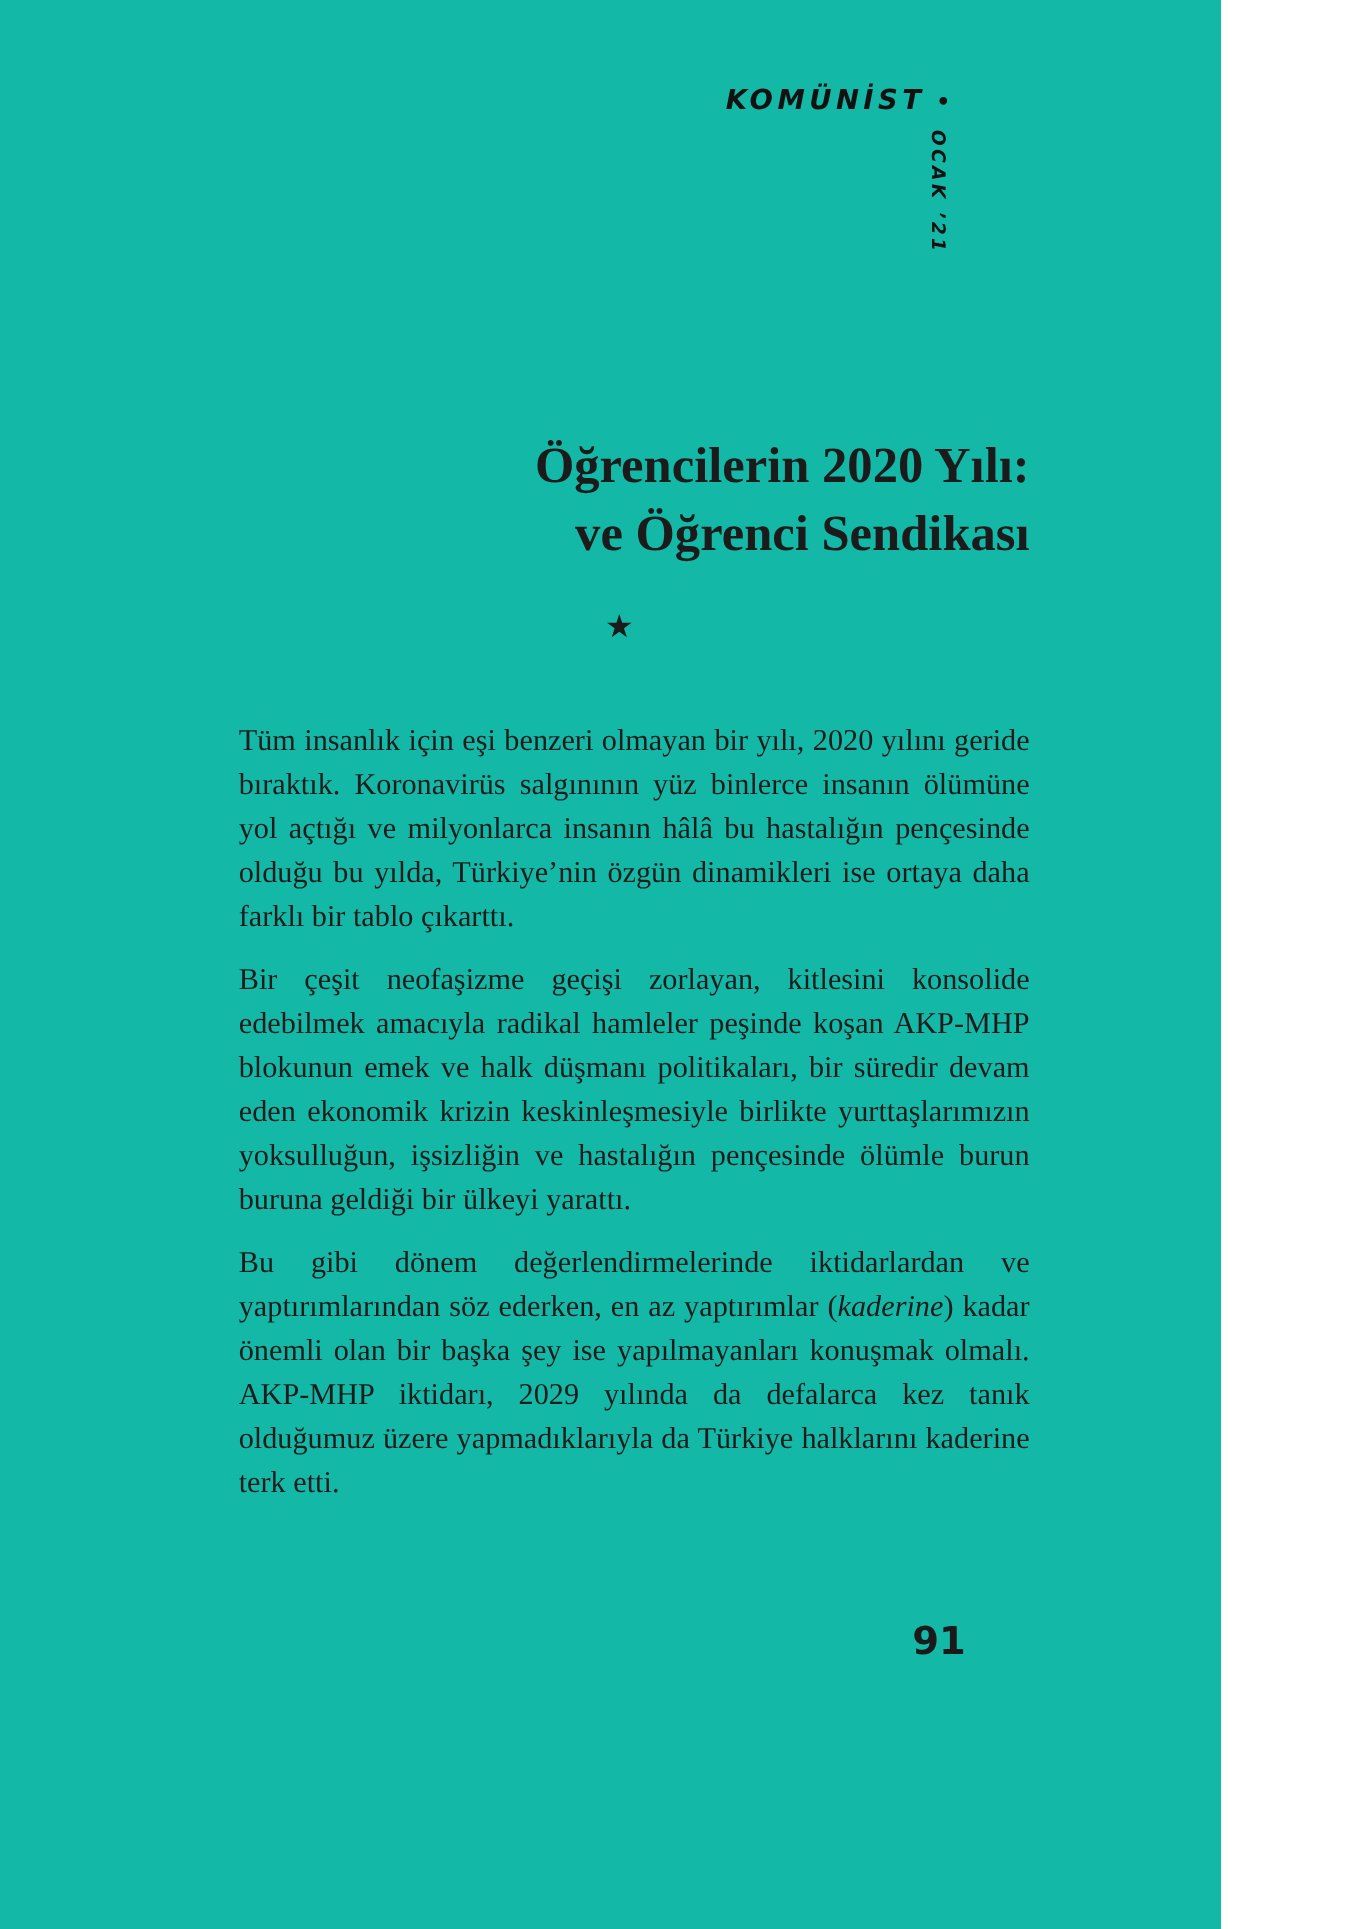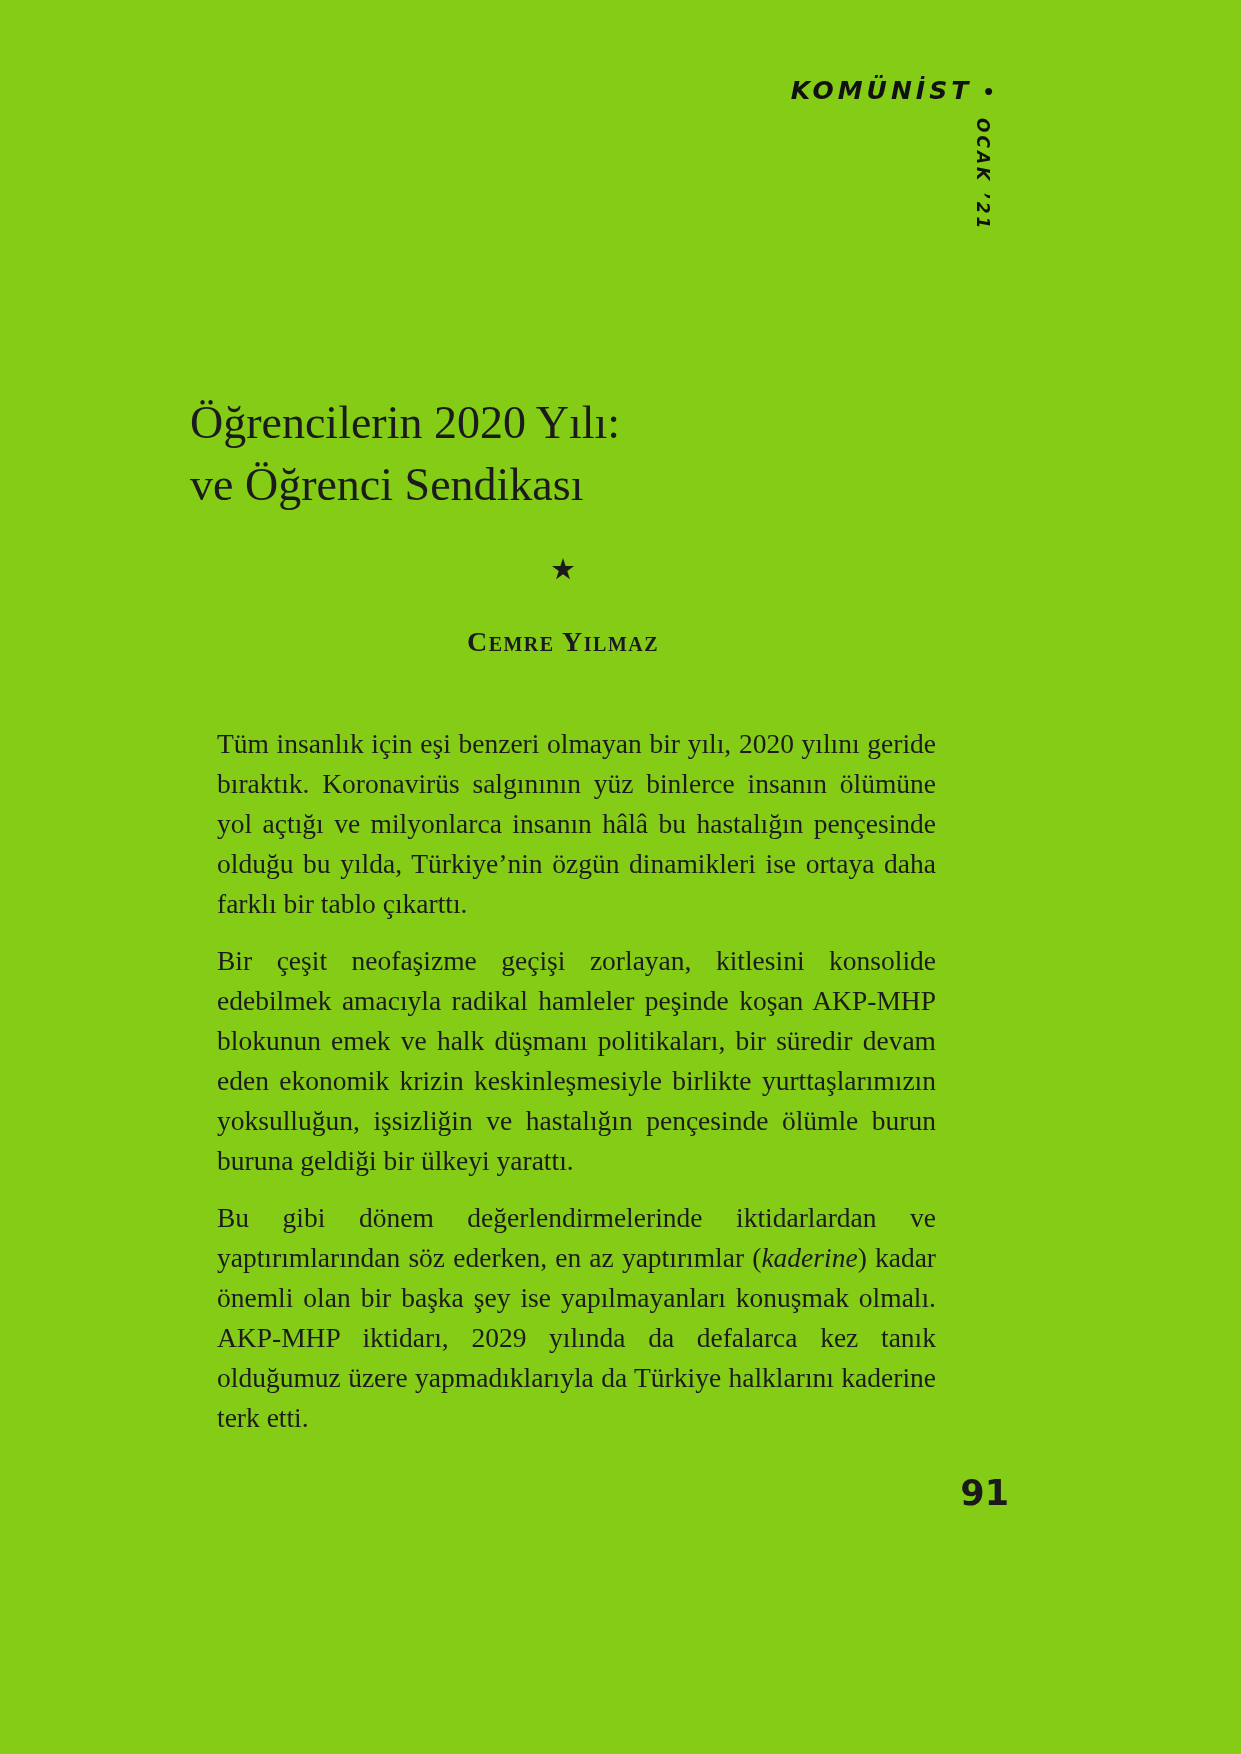--- a/index.html
+++ b/index.html
@@ -1,22 +1,22 @@
 <!DOCTYPE html>
 <html lang="tr"><head>
 <meta charset="utf-8">
 <style>
   * { margin: 0; padding: 0; box-sizing: border-box; }
   html, body { background: #ffffff; }
 
   .page {
     position: relative;
-    width: 1241px;
+    width: 1110px;
     height: 1754px;
-    background: #84cc16;
+    background: #14b8a6;
     color: #1c1c1c;
     font-family: "Liberation Serif", serif;
     overflow: hidden;
   }
 
   
   .masthead {
     position: absolute;
     top: 76px;
     right: 246px;
@@ -55,24 +55,24 @@
   
   .content {
     position: absolute;
     left: 190px;
     top: 392px;
     width: 746px;
   }
 
   .title {
     font-family: "Liberation Serif", serif;
-    font-weight: 400;
+    font-weight: 700;
     font-size: 46px;
     line-height: 62px;
-    text-align: left;
+    text-align: right;
     color: #1b1b1b;
   }
   .title-line { display: block; }
 
   .star {
     text-align: center;
     font-size: 29px;
     margin-top: 36px;
     color: #1b1b1b;
   }
@@ -126,21 +126,20 @@
 
   <main class="content">
 
     <h1 class="title">
       <span class="title-line">Öğrencilerin 2020 Yılı:</span>
       <span class="title-line">ve Öğrenci Sendikası</span>
     </h1>
 
     <div class="star">★</div>
 
-    <div class="author">Cemre Yılmaz</div>
 
     <div class="body-text">
       <p>Tüm insanlık için eşi benzeri olmayan bir yılı, 2020 yılını geride bıraktık. Koronavirüs salgınının yüz binlerce insanın ölümüne yol açtığı ve milyonlarca insanın hâlâ bu hastalığın pençesinde olduğu bu yılda, Türkiye’nin özgün dinamikleri ise ortaya daha farklı bir tablo çıkarttı.</p>
       <p>Bir çeşit neofaşizme geçişi zorlayan, kitlesini konsolide edebilmek amacıyla radikal hamleler peşinde koşan AKP-MHP blokunun emek ve halk düşmanı politikaları, bir süredir devam eden ekonomik krizin keskinleşmesiyle birlikte yurttaşlarımızın yoksulluğun, işsizliğin ve hastalığın pençesinde ölümle burun buruna geldiği bir ülkeyi yarattı.</p>
       <p><span>Bu gibi dönem değerlendirmelerinde iktidarlardan ve yaptırımlarından söz ederken, en az yaptırımlar (</span><em>kaderine</em><span>) kadar önemli olan bir başka şey ise yapılmayanları konuşmak olmalı. AKP-MHP iktidarı, 2029 yılında da defalarca kez tanık olduğumuz üzere yapmadıklarıyla da Türkiye halklarını kaderine terk etti.</span></p>
     </div>
 
   </main>
 
   <div class="page-number">91</div>

